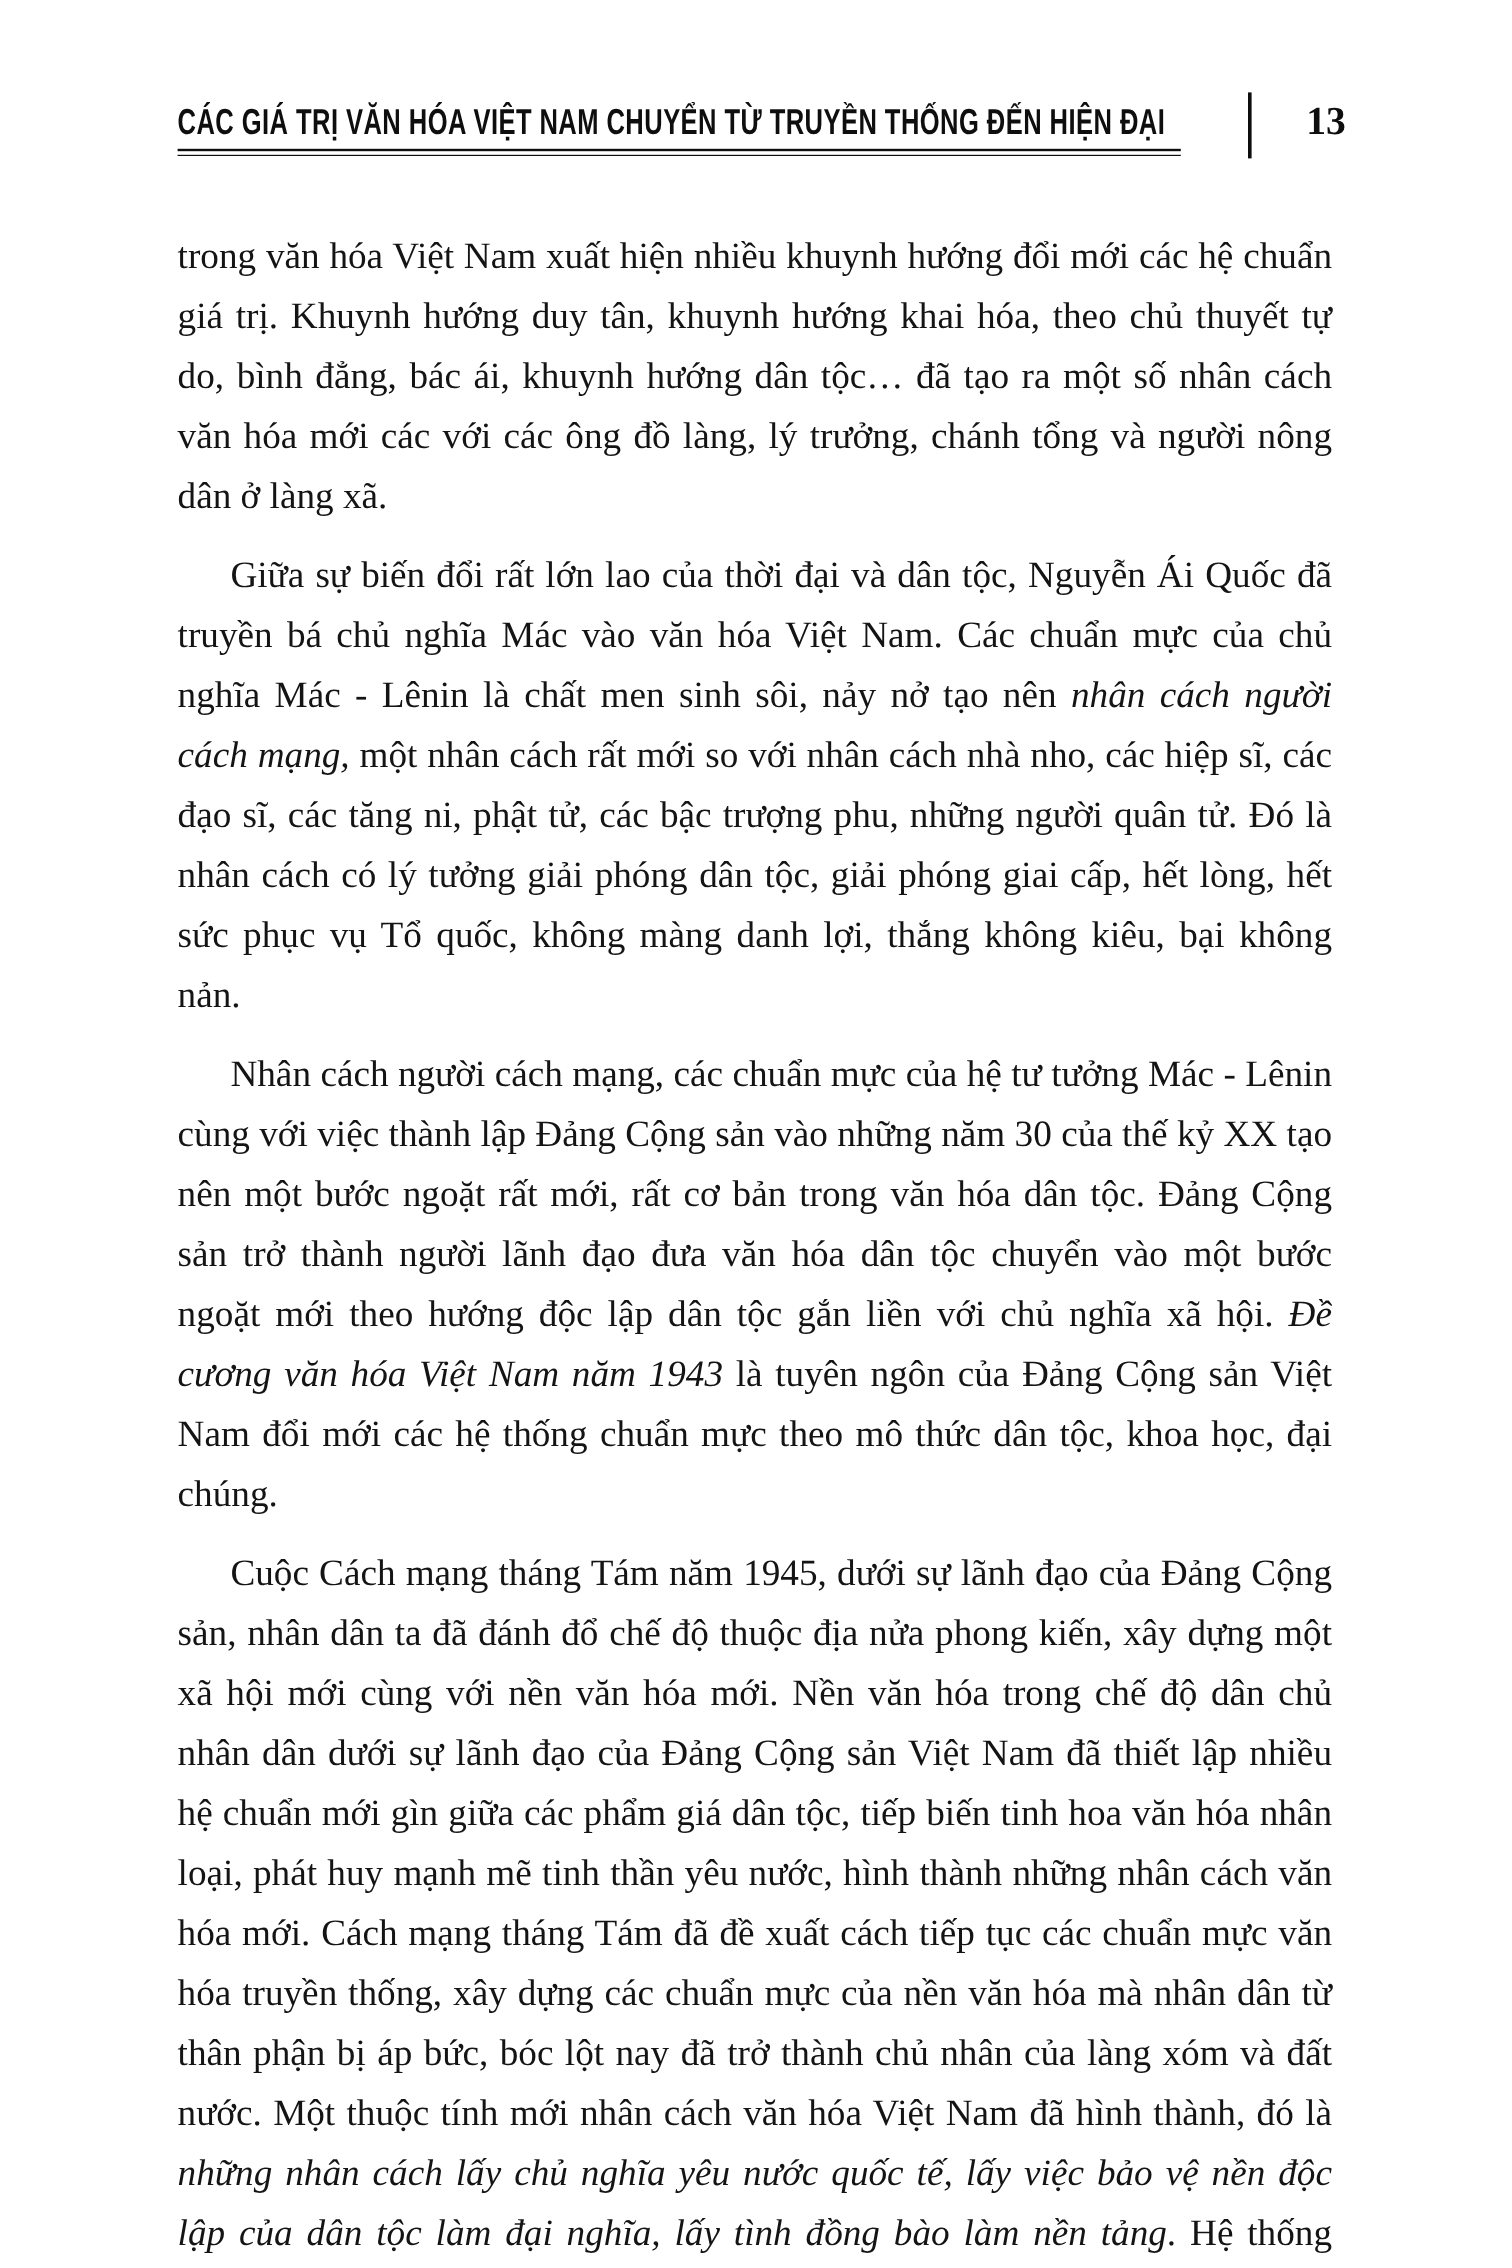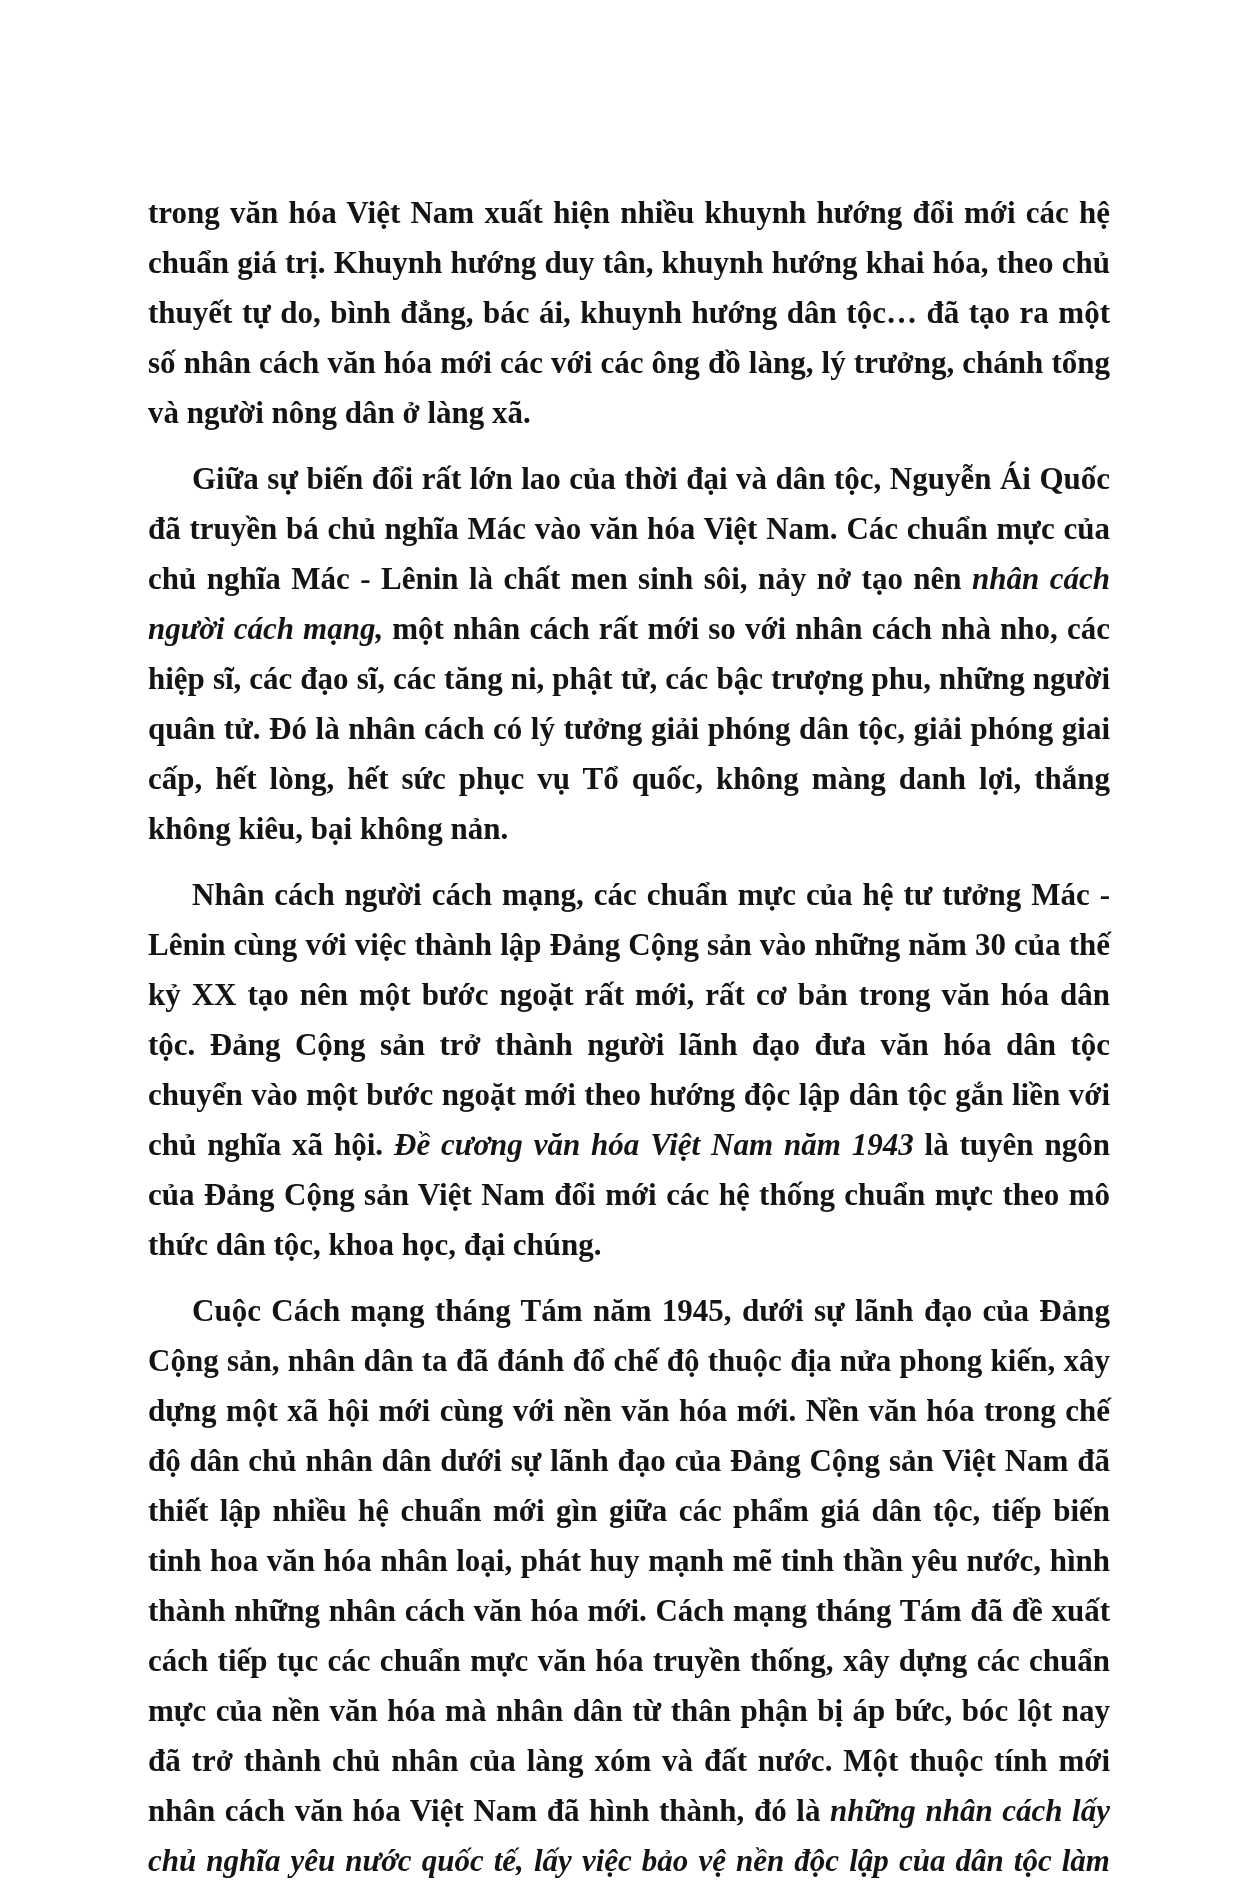--- a/index.html
+++ b/index.html
@@ -46,30 +46,38 @@
     color: #0e0e0e;
   }
   
   .body-text {
     position: absolute; left: 148px; top: 188px; width: 978px;
     font-size: 31px;
     line-height: 50px;
     text-align: justify;
     color: #141414;
   }
-  .body-text p { margin: 0 16px 16px 0; padding: 0; font-weight: bold; }
+  .body-text p { margin: 0 16px 16px 0; padding: 0; }
   .body-text p.indent { text-indent: 44px; }
   .body-text p:last-child { margin-bottom: 0; }
   .body-text i { font-style: italic; }
 </style>
 </head>
 <body>
 
 <div class="page">
 
+  <div class="running-header">
+    <div class="header-title-wrap">
+      <span>CÁC GIÁ TRỊ VĂN HÓA VIỆT NAM CHUYỂN TỪ TRUYỀN THỐNG ĐẾN HIỆN ĐẠI</span>
+    </div>
+    <div class="header-rule"></div>
+    <div class="header-divider"></div>
+    <div class="header-pagenum">13</div>
+  </div>
 
   <div class="body-text">
       <p><span>trong văn hóa Việt Nam xuất hiện nhiều khuynh hướng đổi mới các hệ chuẩn giá trị. Khuynh hướng duy tân, khuynh hướng khai hóa, theo chủ thuyết tự do, bình đẳng, bác ái, khuynh hướng dân tộc… đã tạo ra một số nhân cách văn hóa mới các với các ông đồ làng, lý trưởng, chánh tổng và người nông dân ở làng xã.</span></p>
       <p class="indent"><span>Giữa sự biến đổi rất lớn lao của thời đại và dân tộc, Nguyễn Ái Quốc đã truyền bá chủ nghĩa Mác vào văn hóa Việt Nam. Các chuẩn mực của chủ nghĩa Mác - Lênin là chất men sinh sôi, nảy nở tạo nên </span><i>nhân cách người cách mạng,</i><span> một nhân cách rất mới so với nhân cách nhà nho, các hiệp sĩ, các đạo sĩ, các tăng ni, phật tử, các bậc trượng phu, những người quân tử. Đó là nhân cách có lý tưởng giải phóng dân tộc, giải phóng giai cấp, hết lòng, hết sức phục vụ Tổ quốc, không màng danh lợi, thắng không kiêu, bại không nản.</span></p>
       <p class="indent"><span>Nhân cách người cách mạng, các chuẩn mực của hệ tư tưởng Mác - Lênin cùng với việc thành lập Đảng Cộng sản vào những năm 30 của thế kỷ XX tạo nên một bước ngoặt rất mới, rất cơ bản trong văn hóa dân tộc. Đảng Cộng sản trở thành người lãnh đạo đưa văn hóa dân tộc chuyển vào một bước ngoặt mới theo hướng độc lập dân tộc gắn liền với chủ nghĩa xã hội. </span><i>Đề cương văn hóa Việt Nam năm 1943</i><span> là tuyên ngôn của Đảng Cộng sản Việt Nam đổi mới các hệ thống chuẩn mực theo mô thức dân tộc, khoa học, đại chúng.</span></p>
       <p class="indent"><span>Cuộc Cách mạng tháng Tám năm 1945, dưới sự lãnh đạo của Đảng Cộng sản, nhân dân ta đã đánh đổ chế độ thuộc địa nửa phong kiến, xây dựng một xã hội mới cùng với nền văn hóa mới. Nền văn hóa trong chế độ dân chủ nhân dân dưới sự lãnh đạo của Đảng Cộng sản Việt Nam đã thiết lập nhiều hệ chuẩn mới gìn giữa các phẩm giá dân tộc, tiếp biến tinh hoa văn hóa nhân loại, phát huy mạnh mẽ tinh thần yêu nước, hình thành những nhân cách văn hóa mới. Cách mạng tháng Tám đã đề xuất cách tiếp tục các chuẩn mực văn hóa truyền thống, xây dựng các chuẩn mực của nền văn hóa mà nhân dân từ thân phận bị áp bức, bóc lột nay đã trở thành chủ nhân của làng xóm và đất nước. Một thuộc tính mới nhân cách văn hóa Việt Nam đã hình thành, đó là </span><i>những nhân cách lấy chủ nghĩa yêu nước quốc tế, lấy việc bảo vệ nền độc lập của dân tộc làm đại nghĩa, lấy tình đồng bào làm nền tảng</i><span>. Hệ thống chuẩn mực</span></p>
     </div>
 
 </div>
 

